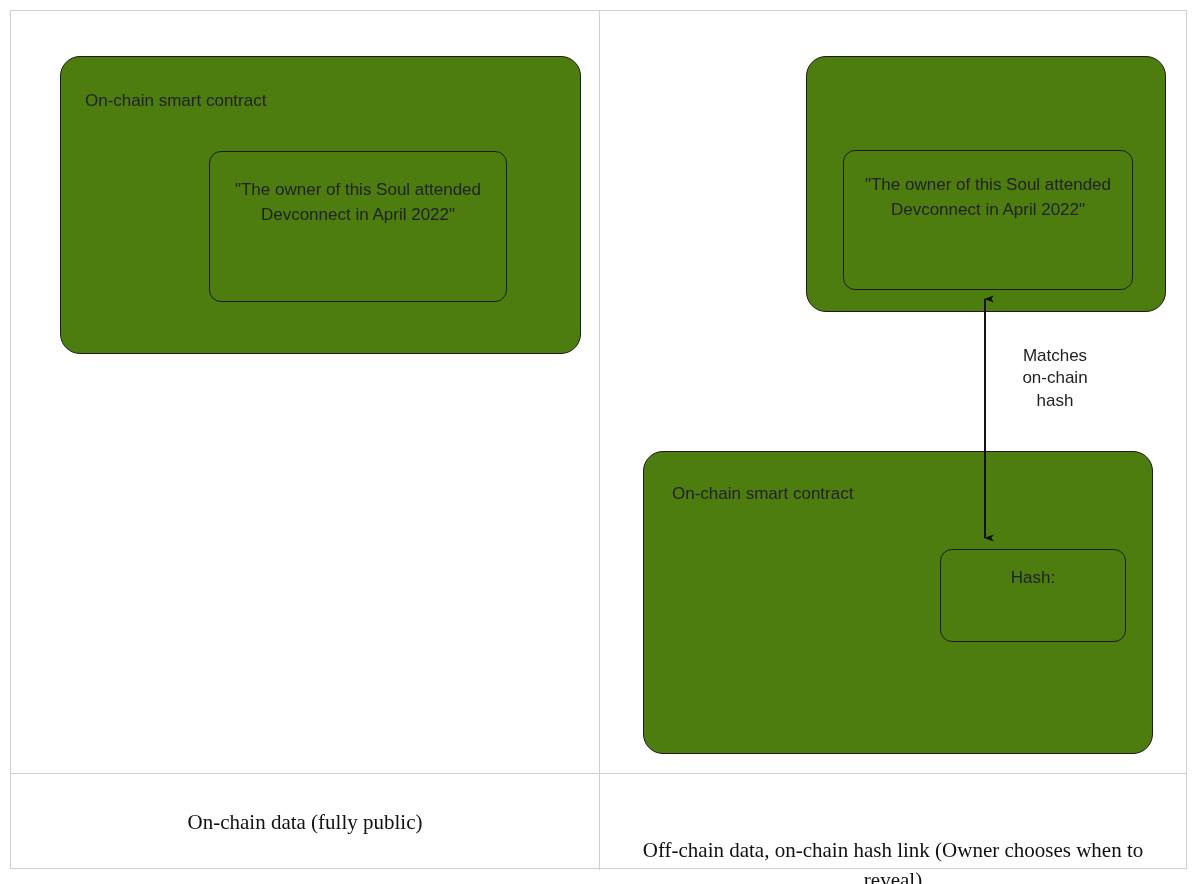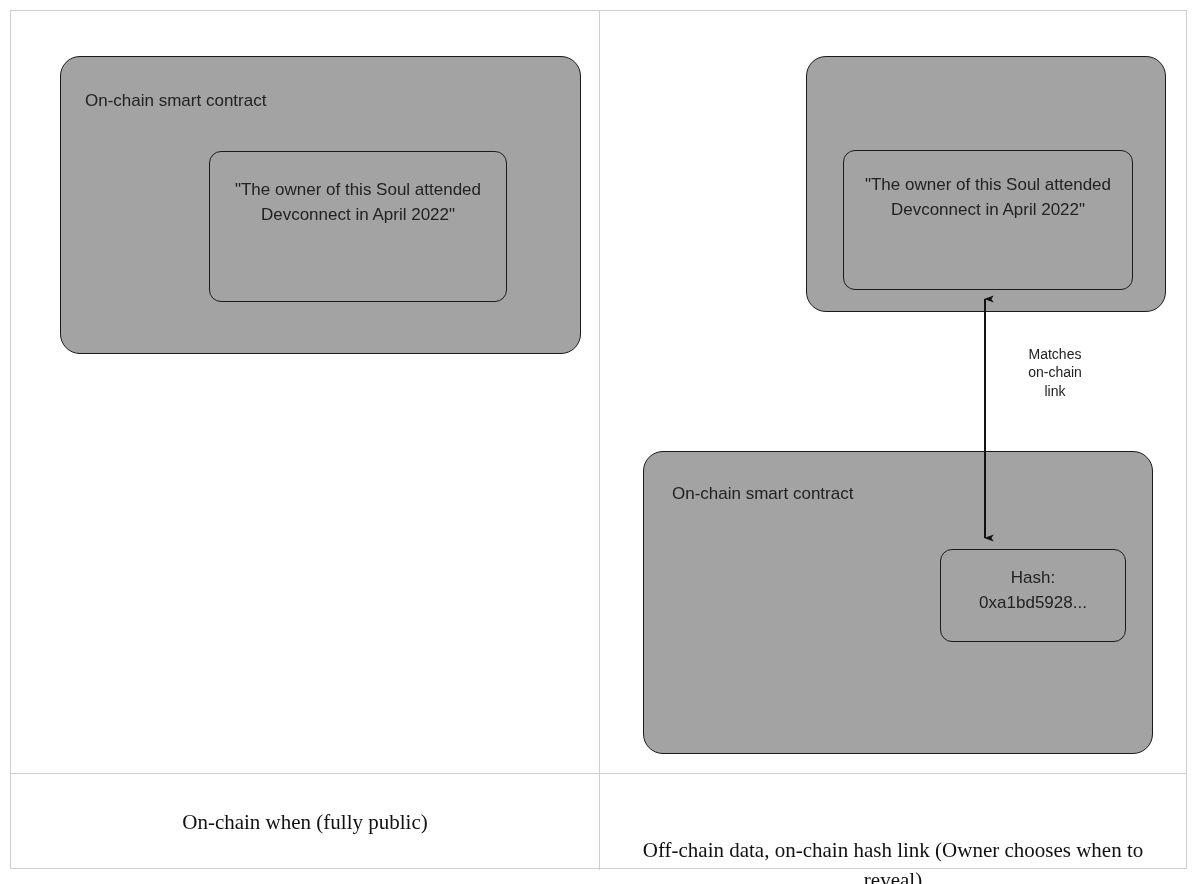--- a/index.html
+++ b/index.html
@@ -73,21 +73,21 @@
     padding: 0 16px;
   }
   .caption-left  { left: 0;     top: 763px; width: 588px; height: 96px; }
   .caption-right { left: 589px; top: 806px; width: 586px; height: 96px; }
 
   
   .rbox {
     position: absolute;
     box-sizing: border-box;
     border: 1.6px solid #1b1b1b;
-    background: #a3a3a3;
+    background: #4d7c0f;
   }
   .rbox-outer { border-radius: 20px; }
   .rbox-inner { border-radius: 12px; }
 
   .box-label {
     position: absolute;
     font-size: 17px;
     line-height: 1.25;
     color: #222222;
     white-space: nowrap;
@@ -128,21 +128,21 @@
     width: 586px;
     height: 762px;
     pointer-events: none;
   }
   .arrow-label {
     position: absolute;
     left: 396px;
     top: 334px;
     width: 118px;
     text-align: center;
-    font-size: 14px;
+    font-size: 17px;
     line-height: 1.32;
     color: #222222;
   }
 </style>
 </head>
 <body>
 
 <div id="page">
 
   <div class="table-frame">
@@ -174,45 +174,44 @@
         </div>
 
       </div>
 
       <div class="rbox rbox-outer rp-contract">
 
         <div class="box-label rp-contract-label">On-chain smart contract</div>
 
         <div class="rbox rbox-inner rp-hash">
           <div class="box-text rp-hash-text">Hash:</div>
-          <div class="box-text rp-hash-text" style="top:41px;">0xa1bd5928...</div>
         </div>
 
       </div>
 
       <svg class="connector" viewBox="0 0 586 762">
         <defs>
           <marker id="ah-up" markerWidth="10" markerHeight="10" refX="5" refY="1.2" orient="auto" markerUnits="userSpaceOnUse">
             <path d="M5,0 L8.4,10 L5,7.6 L1.6,10 Z" fill="#111111"></path>
           </marker>
           <marker id="ah-down" markerWidth="10" markerHeight="10" refX="5" refY="8.8" orient="auto" markerUnits="userSpaceOnUse">
             <path d="M5,10 L1.6,0 L5,2.4 L8.4,0 Z" fill="#111111"></path>
           </marker>
         </defs>
         <line x1="385" y1="527" x2="385" y2="288" stroke="#111111" stroke-width="1.8" marker-end="url(#ah-up)"></line>
         <line x1="385" y1="288" x2="385" y2="527" stroke="#111111" stroke-width="1.8" marker-end="url(#ah-down)"></line>
       </svg>
 
       <div class="arrow-label">
         <div>Matches</div>
         <div>on-chain</div>
-        <div>link</div>
+        <div>hash</div>
       </div>
 
     </div>
 
-    <div class="caption-cell caption-left">On-chain when (fully public)</div>
+    <div class="caption-cell caption-left">On-chain data (fully public)</div>
 
     <div class="caption-cell caption-right">Off-chain data, on-chain hash link (Owner chooses when to reveal)</div>
 
   </div>
 
 </div>
 
 </body></html>

